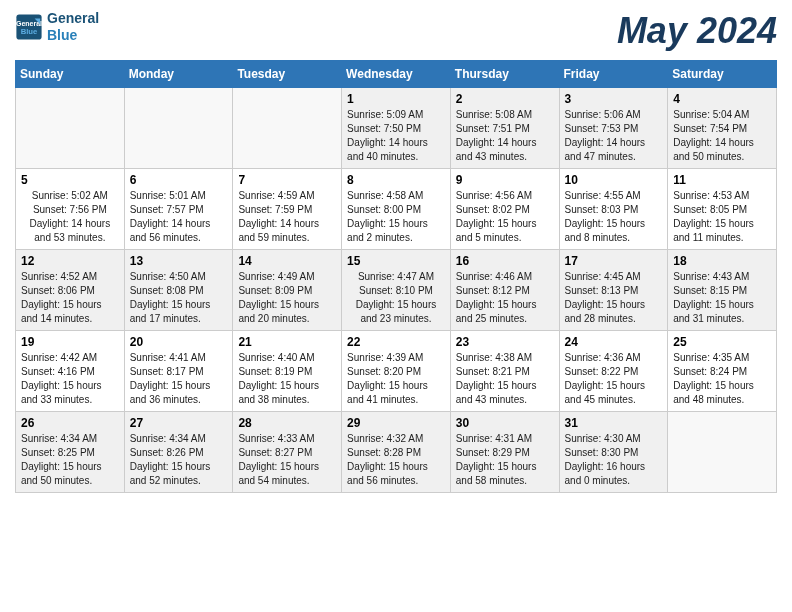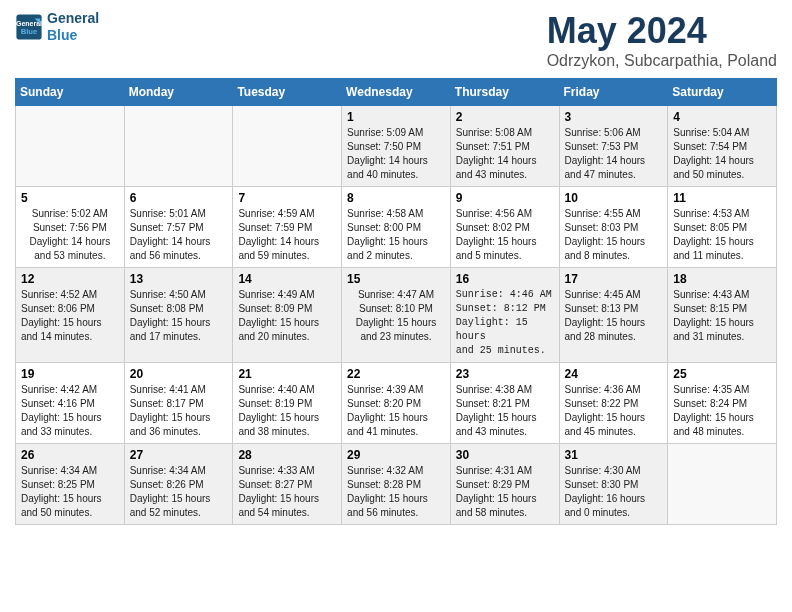--- a/index.html
+++ b/index.html
@@ -19,21 +19,22 @@
     .logo {
       display: flex;
       align-items: center;
       gap: 4px;
     }
     .logo-icon {
       width: 28px;
       height: 28px;
     }
     .title-block {
-      text-align: left;
+      text-align: center;
+      font-style: italic;
     }
     .main-title {
       font-size: 36px;
       font-weight: bold;
       color: #1a3a5c;
     }
     .subtitle {
       font-size: 16px;
       color: #555;
     }
@@ -94,21 +95,20 @@
       <text x="20" y="30" text-anchor="middle" fill="#5dade2" font-size="11" font-weight="bold" font-family="Arial">Blue</text>
       <polygon points="28,8 36,8 36,16" fill="#5dade2"></polygon>
     </svg>
     <div style="font-size:14px;font-weight:bold;color:#1a5276;line-height:1.2;">
       <div style="color:#1a5276;">General</div>
       <div style="color:#2980b9;">Blue</div>
     </div>
   </div>
   <div class="title-block">
     <div class="main-title">May 2024</div>
-    <div class="subtitle">Odrzykon, Subcarpathia, Poland</div>
   </div>
 </div>
 
 <table>
   <thead>
     <tr>
     <th>Sunday</th>
         <th>Monday</th>
         <th>Tuesday</th>
         <th>Wednesday</th>
@@ -226,21 +226,21 @@
         </td>
         <td>
           <span class="day-number">15</span>
           <div class="day-info" style="white-space: pre-line; text-align: center;">Sunrise: 4:47 AM
 Sunset: 8:10 PM
 Daylight: 15 hours
 and 23 minutes.</div>
         </td>
         <td>
           <span class="day-number">16</span>
-          <div class="day-info" style="white-space: pre-line; font-family: Liberation Mono, monospace;">Sunrise: 4:46 AM
+          <div class="day-info" style="white-space: pre-line;">Sunrise: 4:46 AM
 Sunset: 8:12 PM
 Daylight: 15 hours
 and 25 minutes.</div>
         </td>
         <td>
           <span class="day-number">17</span>
           <div class="day-info" style="white-space: pre-line;">Sunrise: 4:45 AM
 Sunset: 8:13 PM
 Daylight: 15 hours
 and 28 minutes.</div>

